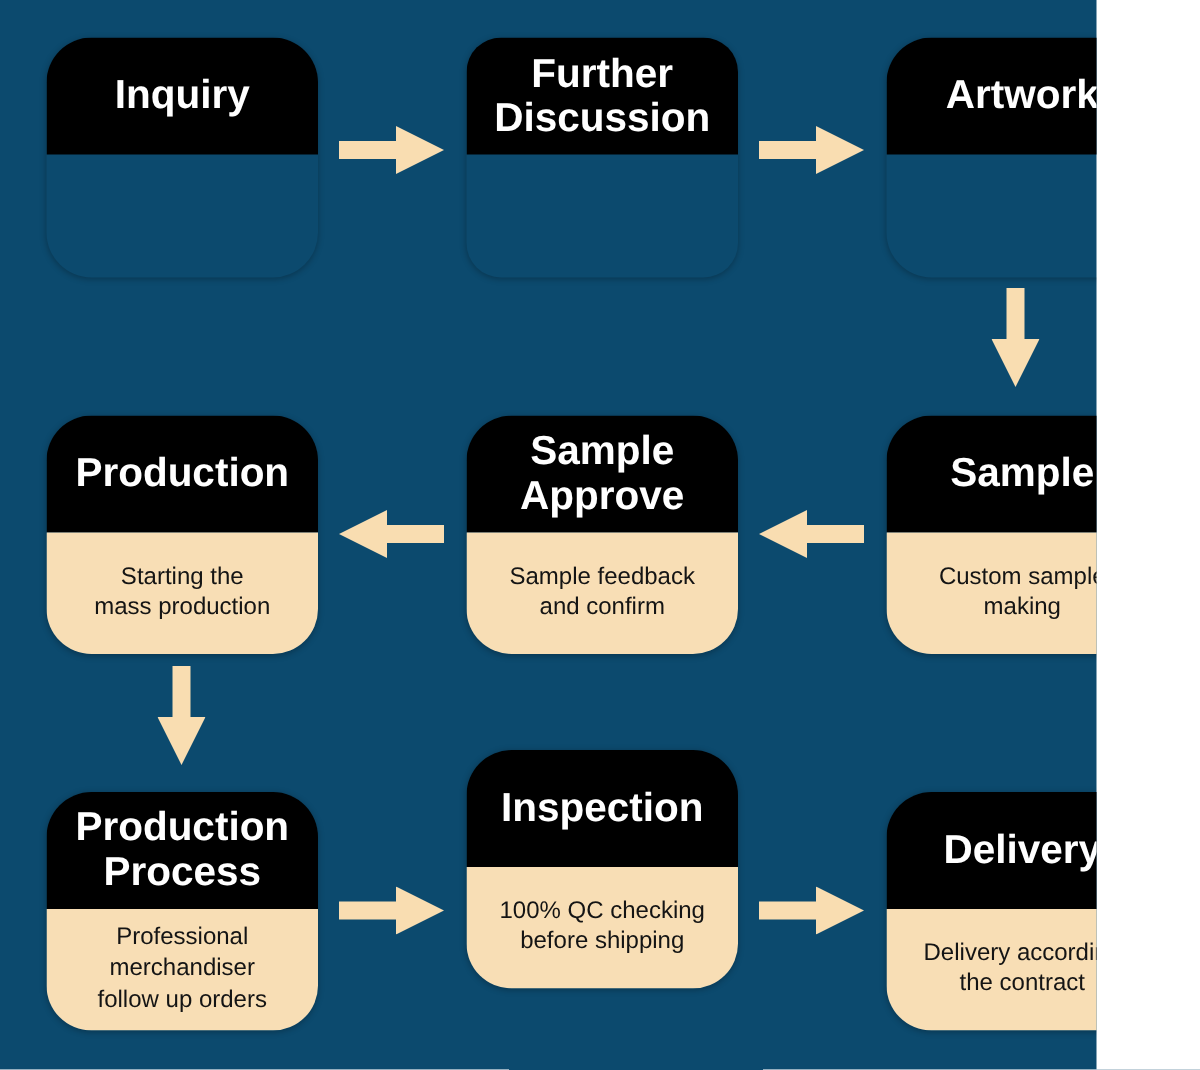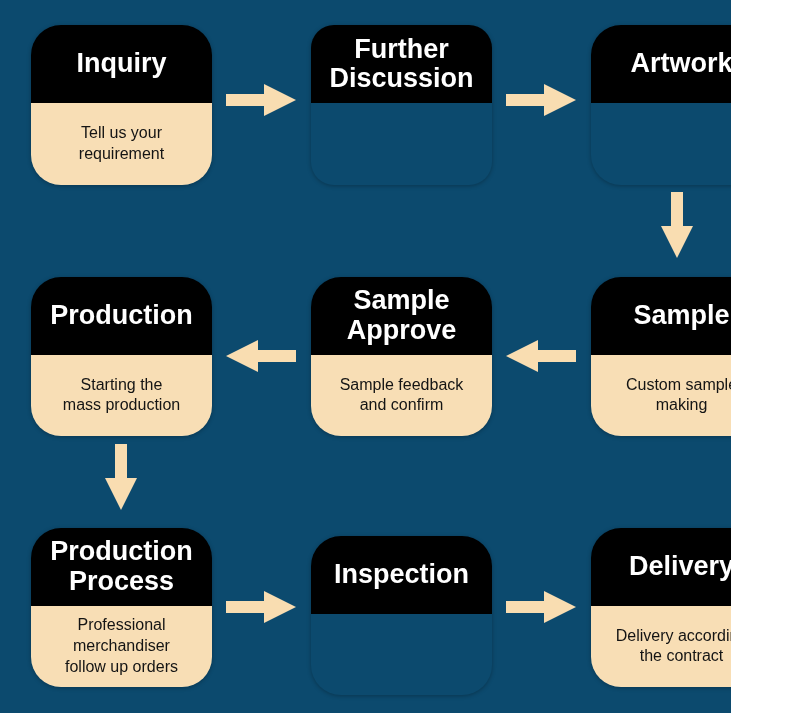--- a/index.html
+++ b/index.html
@@ -53,35 +53,31 @@
   .arrow { position: absolute; display: block; }
   .arrow polygon { fill: #f9ddb1; }
   
   .pos-r1c1 { left: 31px;  top: 25px; }
   .pos-r1c2 { left: 311px; top: 25px; border-radius: 23px; }
   .pos-r1c3 { left: 591px; top: 25px; gap: 42px; }
   .pos-r2c1 { left: 31px;  top: 277px; height: 159px; }
   .pos-r2c2 { left: 311px; top: 277px; height: 159px; }
   .pos-r2c3 { left: 591px; top: 277px; height: 159px; }
   .pos-r3c1 { left: 31px;  top: 528px; height: 159px; }
-  .pos-r3c2 { left: 311px; top: 536px; height: 159px; }
+  .pos-r3c2 { left: 311px; top: 500px; height: 159px; }
   .pos-r3c3 { left: 591px; top: 528px; height: 159px; justify-content: flex-end; }
 </style>
 </head>
 <body>
 
 <div id="canvas">
 
   <div class="card pos-r1c1">
     <div class="card-header">
       <span class="card-title">Inquiry</span>
-    </div>
-    <div class="card-body">
-      <span class="card-desc">Tell us your
-requirement</span>
     </div>
   </div>
 
   <svg class="arrow" style="left:226px; top:84px;" width="70" height="32" viewBox="0 0 70 32">
     <polygon points="0,10 38,10 38,0 70,16 38,32 38,22 0,22"></polygon>
   </svg>
 
   <div class="card pos-r1c2">
     <div class="card-header">
       <span class="card-title">Further
@@ -159,20 +155,24 @@
   </div>
 
   <svg class="arrow" style="left:226px; top:591px;" width="70" height="32" viewBox="0 0 70 32">
     <polygon points="0,10 38,10 38,0 70,16 38,32 38,22 0,22"></polygon>
   </svg>
 
   <div class="card pos-r3c2">
     <div class="card-header">
       <span class="card-title">Inspection</span>
     </div>
+    <div class="card-body">
+      <span class="card-desc">100% QC checking
+before shipping</span>
+    </div>
   </div>
 
   <svg class="arrow" style="left:506px; top:591px;" width="70" height="32" viewBox="0 0 70 32">
     <polygon points="0,10 38,10 38,0 70,16 38,32 38,22 0,22"></polygon>
   </svg>
 
   <div class="card pos-r3c3">
     <div class="card-header">
       <span class="card-title">Delivery</span>
     </div>

